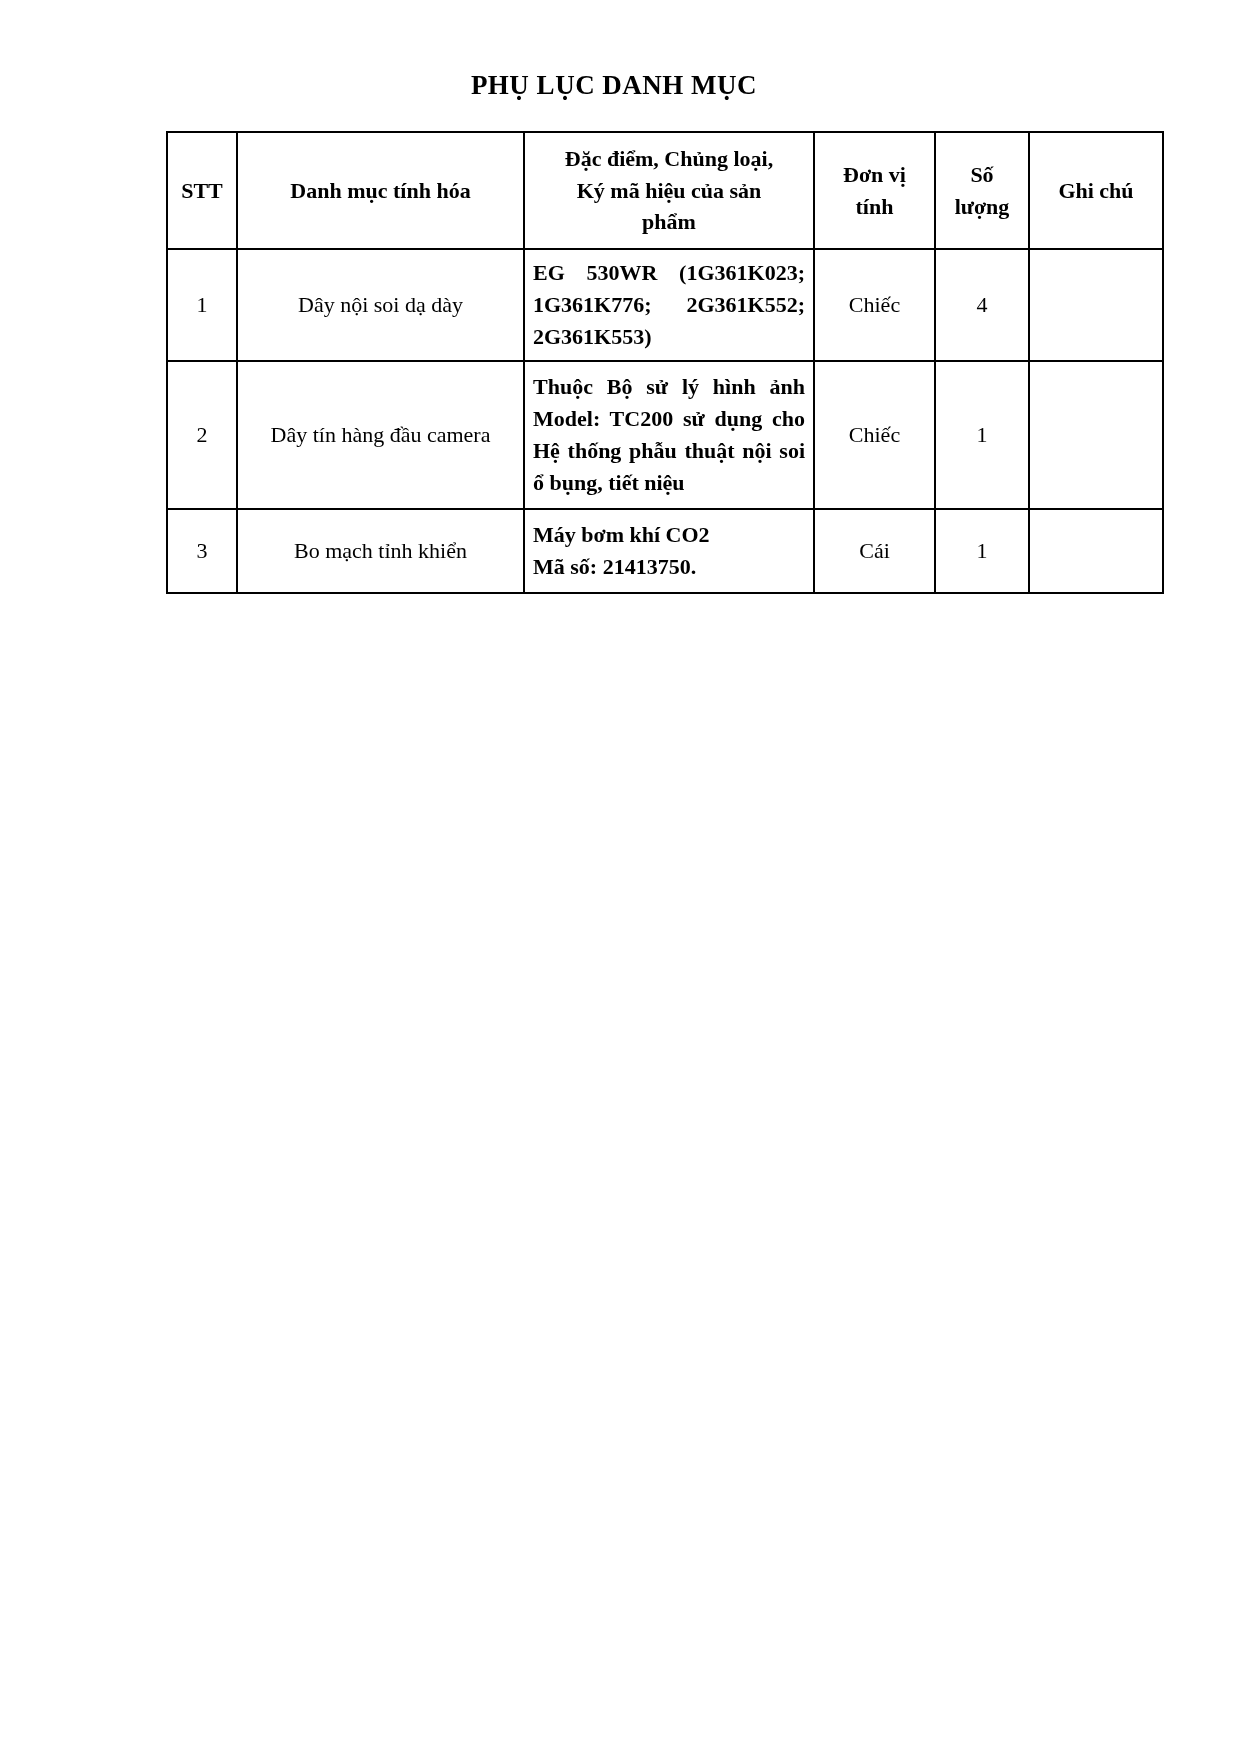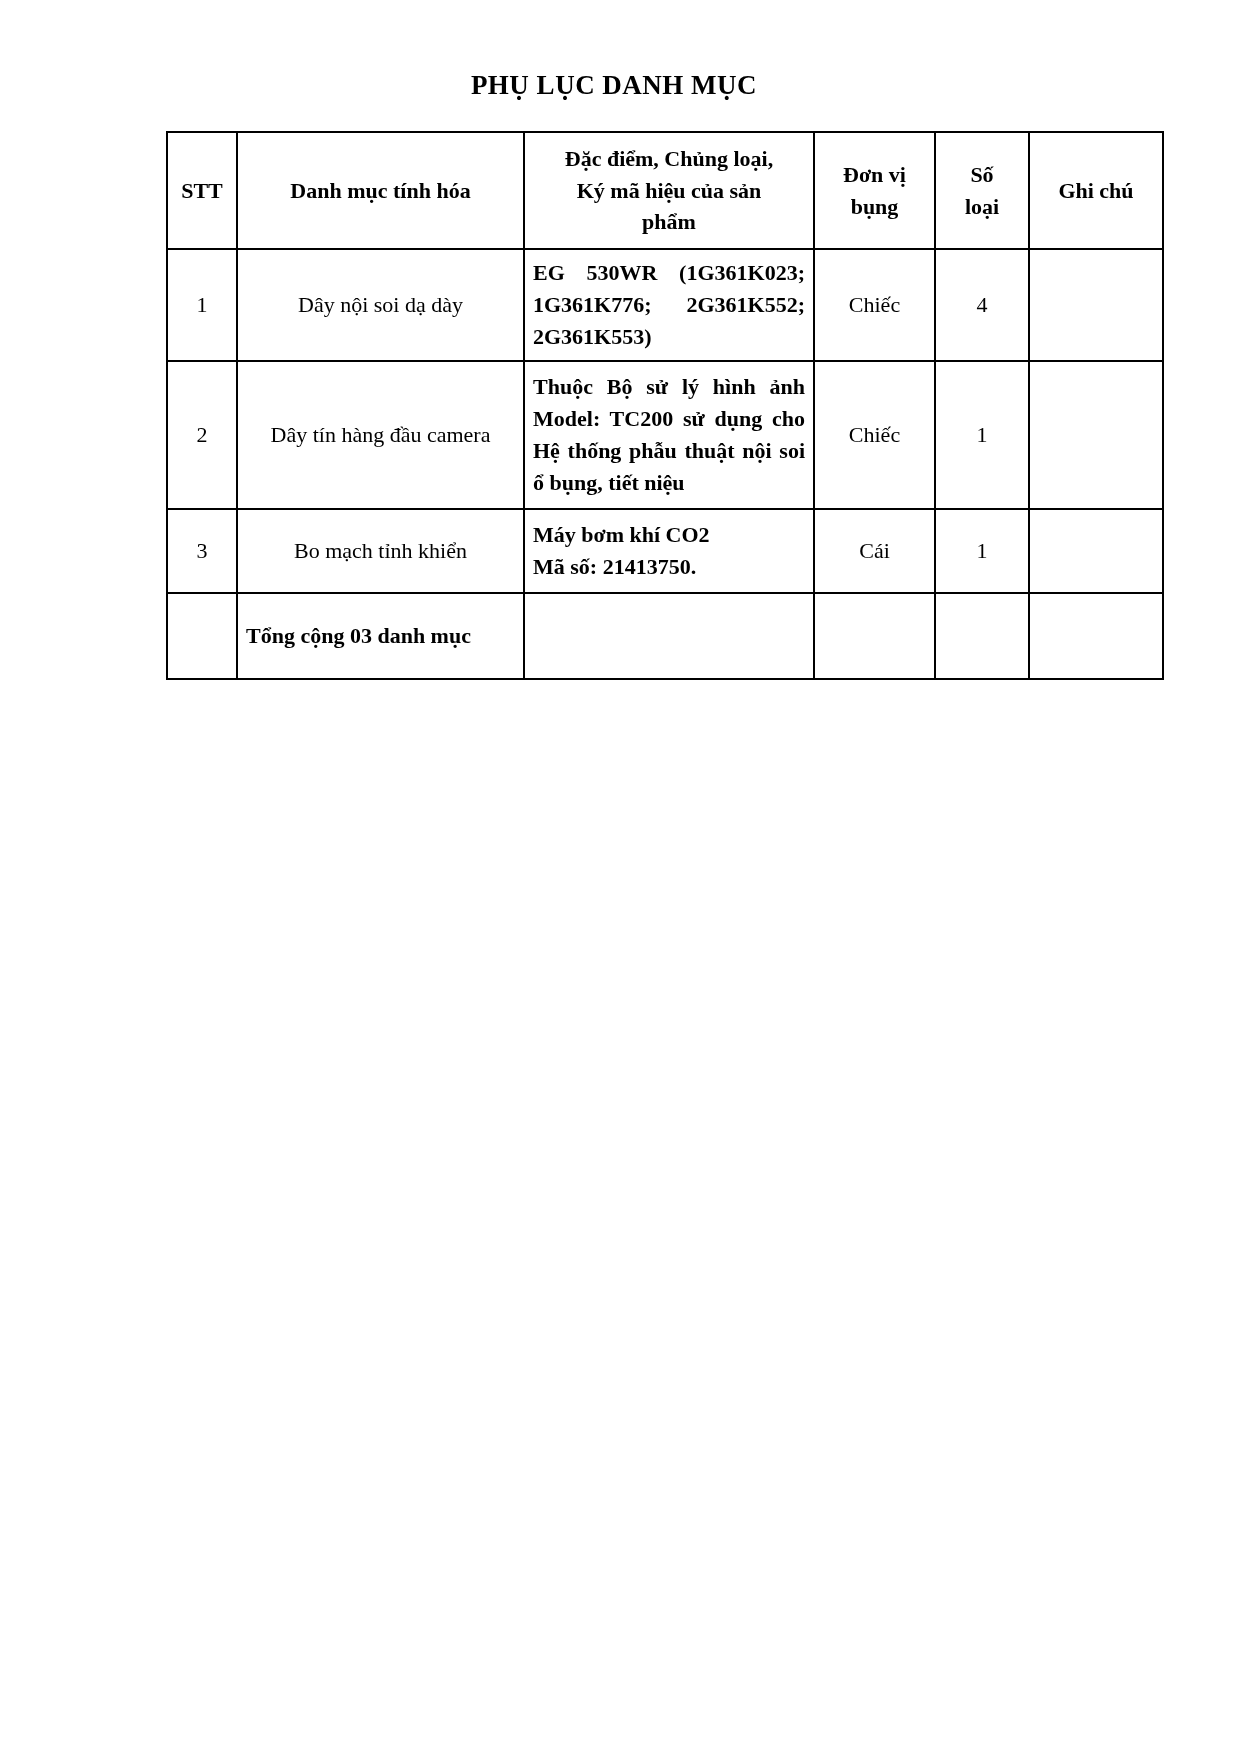--- a/index.html
+++ b/index.html
@@ -86,23 +86,23 @@
       <col style="width:134px">
     </colgroup>
     <thead>
       <tr class="header-row">
         <th>STT</th>
         <th>Danh mục tính hóa</th>
         <th>Đặc điểm, Chủng loại,
 Ký mã hiệu của sản
 phẩm</th>
         <th>Đơn vị
-bụng</th>
+tính</th>
         <th>Số
-loại</th>
+lượng</th>
         <th>Ghi chú</th>
       </tr>
     </thead>
     <tbody>
       <tr class="row-1">
         <td class="cell-center">1</td>
         <td class="cell-name">Dây nội soi dạ dày</td>
         <td class="cell-spec">EG 530WR (1G361K023; 1G361K776; 2G361K552; 2G361K553)</td>
         <td class="cell-center">Chiếc</td>
         <td class="cell-center">4</td>
@@ -118,24 +118,16 @@
       </tr>
       <tr class="row-3">
         <td class="cell-center">3</td>
         <td class="cell-name">Bo mạch tỉnh khiển</td>
         <td class="cell-spec">Máy bơm khí CO2
 Mã số: 21413750.</td>
         <td class="cell-center">Cái</td>
         <td class="cell-center">1</td>
         <td class="cell-center"></td>
       </tr>
-      <tr class="total-row">
-        <td></td>
-        <td class="cell-total">Tổng cộng 03 danh mục</td>
-        <td></td>
-        <td></td>
-        <td></td>
-        <td></td>
-      </tr>
     </tbody>
   </table>
 
 </div>
 
 </body></html>

